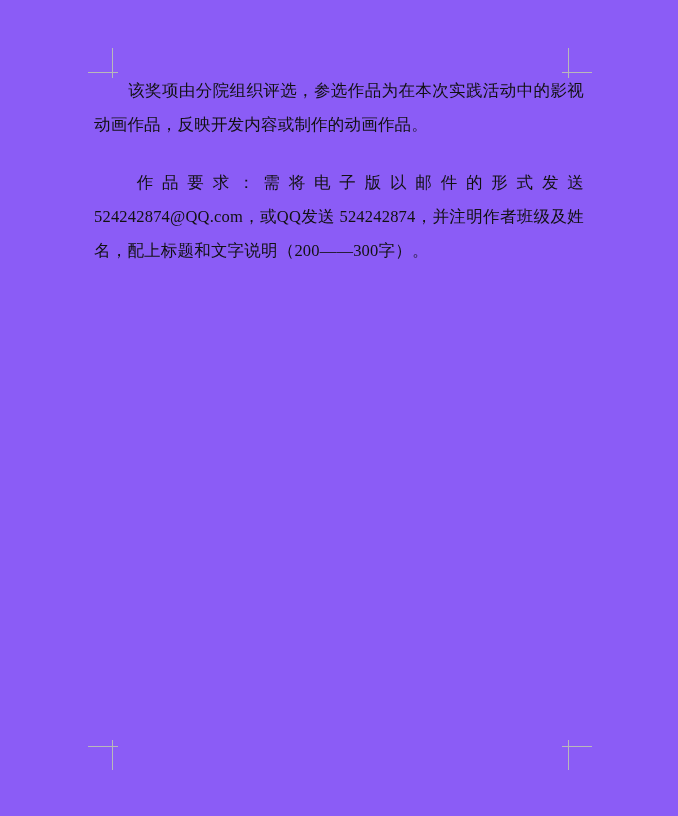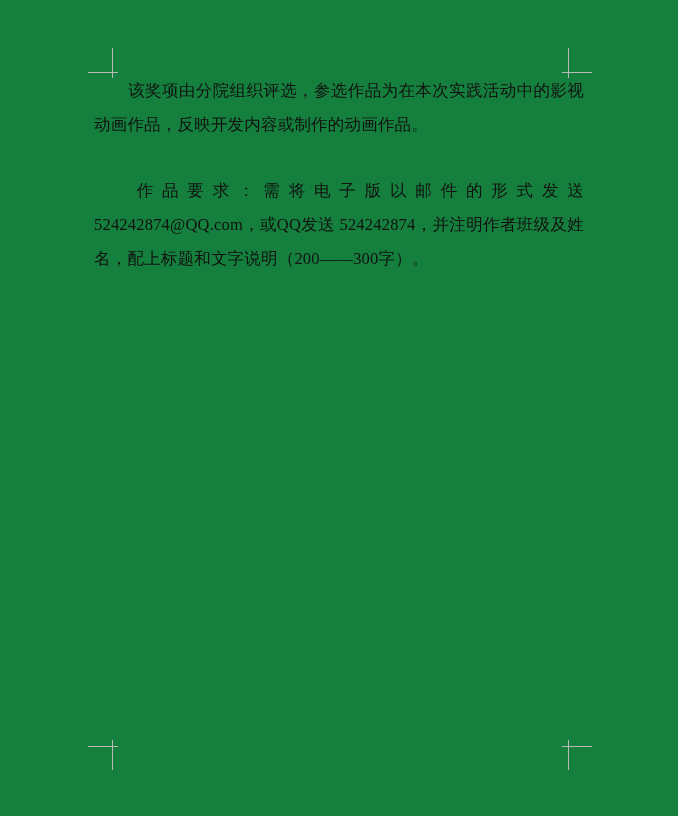--- a/index.html
+++ b/index.html
@@ -11,21 +11,21 @@
     height: 816px;
     background: #ffffff;
     font-family: "Liberation Serif", serif;
     color: #1a1a1a;
     overflow: hidden;
   }
   .page {
     position: relative;
     width: 678px;
     height: 816px;
-    background: #15803d;
+    background: #8b5cf6;
   }
   
   .crop-mark {
     position: absolute;
     width: 0;
     height: 0;
   }
   .crop-mark .h {
     position: absolute;
     background: #b9b9b9;
@@ -67,21 +67,21 @@
     text-align: justify;
     text-justify: inter-character;
     margin: 0 0 16px 0;
     color: #111111;
   }
   .para .indent {
     display: inline-block;
     width: 34px;
   }
   .para-2 {
-    margin-top: 32px;
+    margin-top: 24px;
   }
 </style>
 </head>
 <body>
 
 <div class="page">
 
   <div class="crop-mark cm-tl">
     <div class="h"></div>
     <div class="v"></div>

